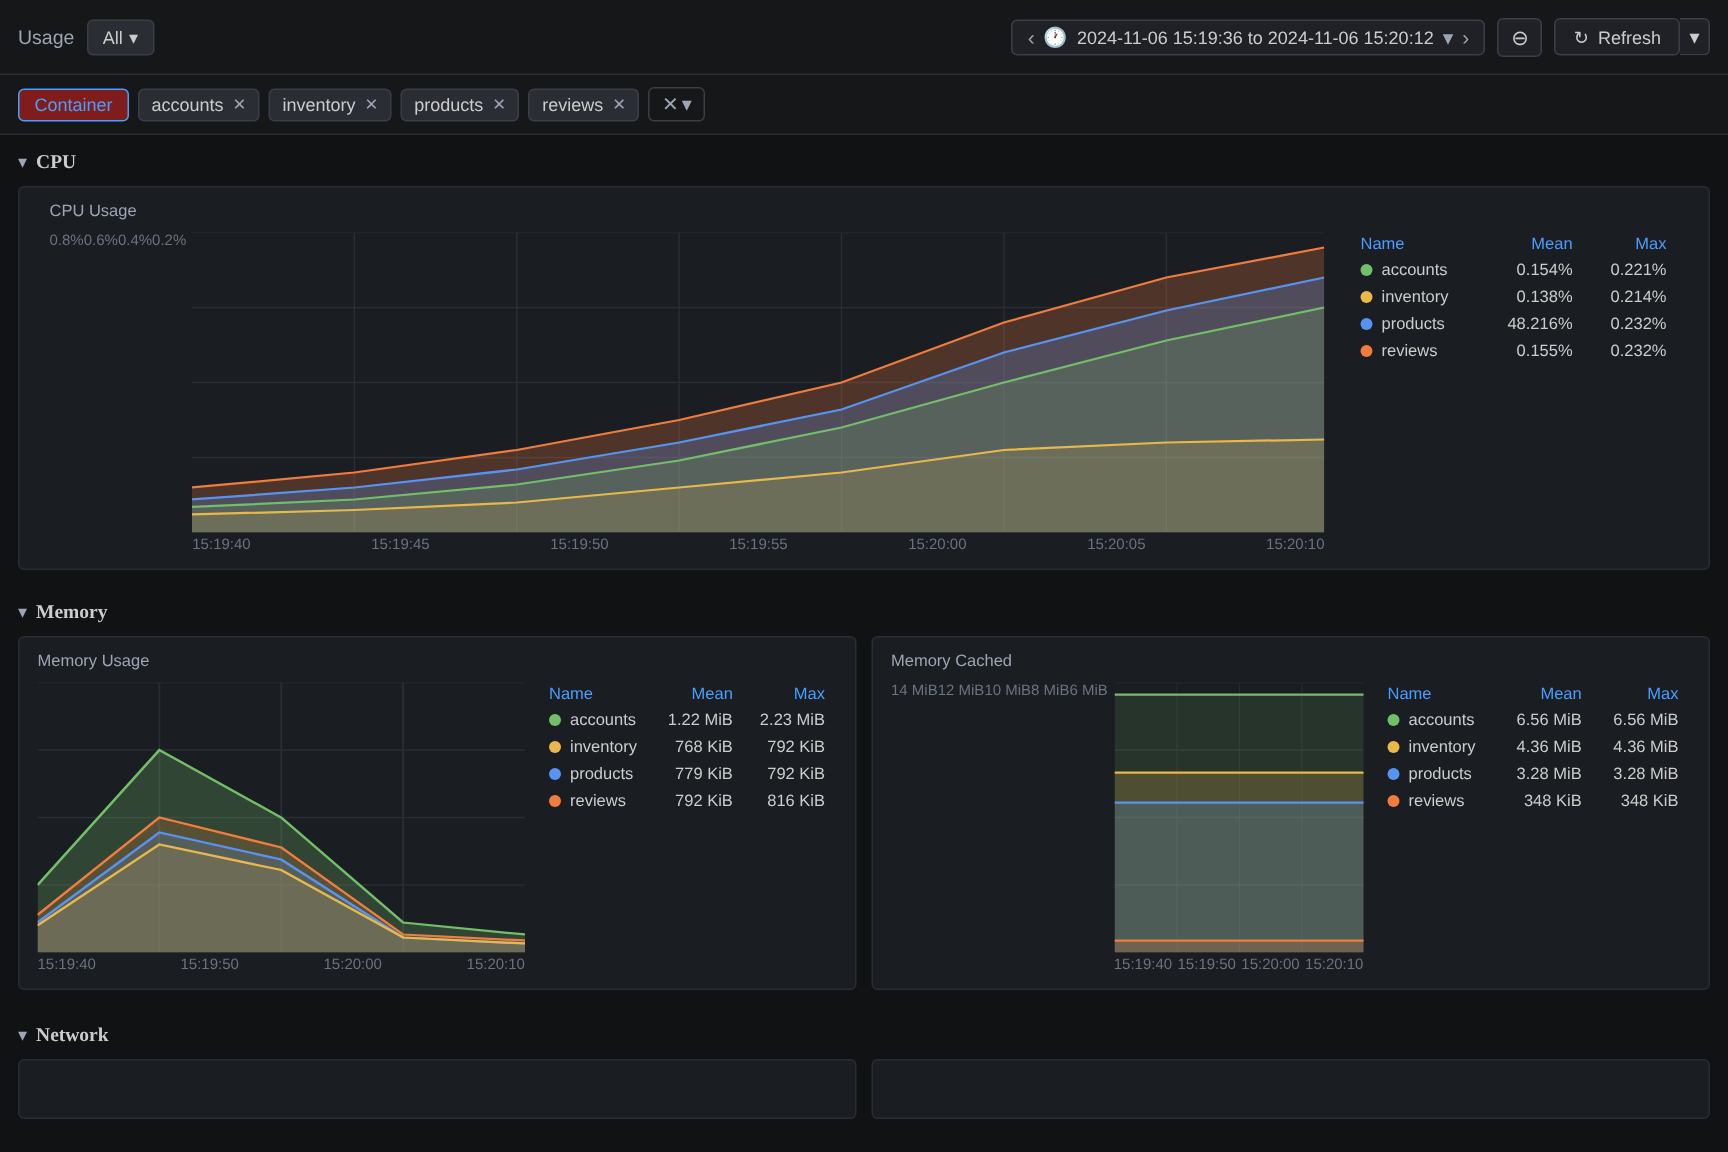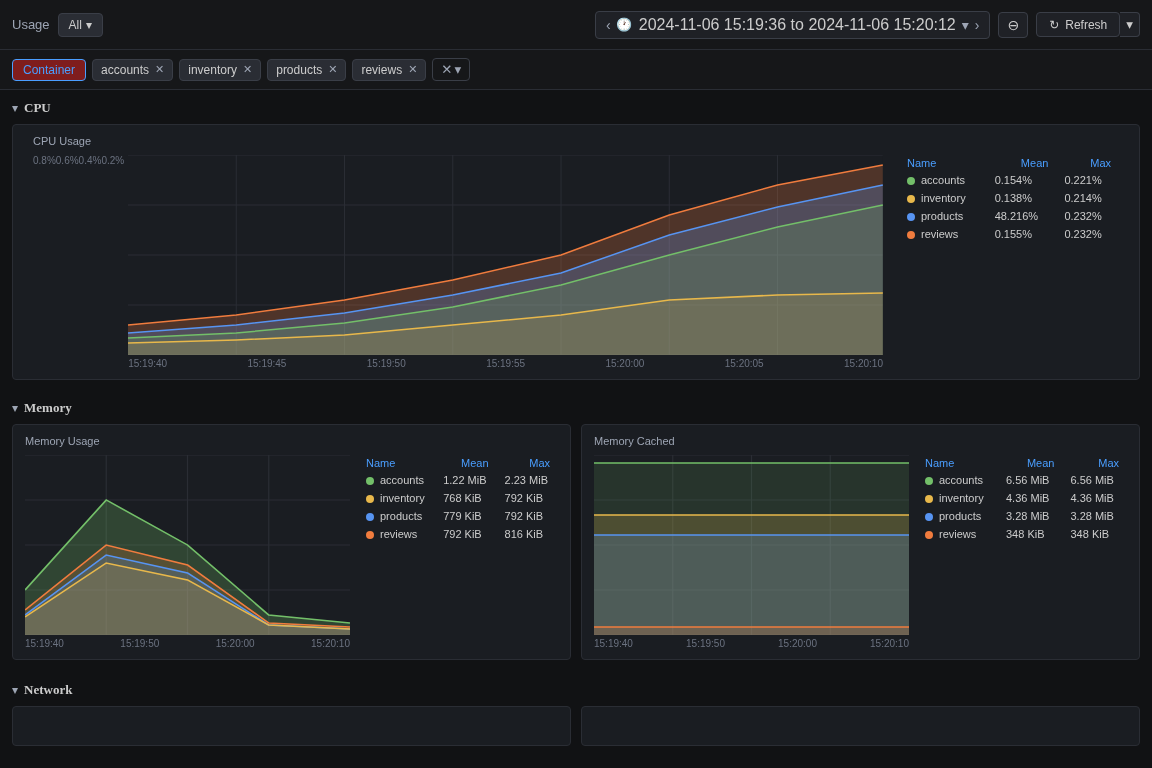--- a/index.html
+++ b/index.html
@@ -53,21 +53,21 @@
       display: flex;
       align-items: center;
       gap: 6px;
       background: #1f2126;
       border: 1px solid #3a3e47;
       border-radius: 4px;
       padding: 4px 10px;
     }
     .time-text {
       color: #cccccc;
-      font-size: 16px;
+      font-size: 12px;
     }
     .nav-arrow {
       color: #9da5b4;
       cursor: pointer;
       font-size: 14px;
       line-height: 1;
     }
     .zoom-btn {
       background: #1f2126;
       border: 1px solid #3a3e47;
@@ -204,21 +204,21 @@
       font-size: 11px;
       font-weight: 500;
       padding: 2px 8px;
       text-align: right;
     }
     .legend-table th:first-child { text-align: left; }
     .legend-table td {
       color: #cccccc;
       font-size: 11px;
       padding: 3px 8px;
-      text-align: left;
+      text-align: right;
     }
     .legend-table td:first-child { text-align: left; }
     .legend-dot {
       display: inline-block;
       width: 8px;
       height: 8px;
       border-radius: 50%;
       margin-right: 6px;
       vertical-align: middle;
     }
@@ -498,20 +498,27 @@
             </tbody>
           </table>
         </div>
       </div>
     </div>
 
     <div class="memory-panel">
       <div class="chart-title">Memory Cached</div>
       <div style="display:flex; gap:8px;">
         <div class="chart-with-yaxis" style="flex:1;">
+          <div class="yaxis-labels">
+            <span>14 MiB</span>
+            <span>12 MiB</span>
+            <span>10 MiB</span>
+            <span>8 MiB</span>
+            <span>6 MiB</span>
+          </div>
           <div class="chart-main">
             <svg width="100%" height="180" viewBox="0 0 260 180" preserveAspectRatio="none">
               <rect width="260" height="180" fill="#1a1d22"></rect>
               <line x1="0" y1="0" x2="260" y2="0" stroke="#2a2d34" stroke-width="1"></line>
               <line x1="0" y1="45" x2="260" y2="45" stroke="#2a2d34" stroke-width="1"></line>
               <line x1="0" y1="90" x2="260" y2="90" stroke="#2a2d34" stroke-width="1"></line>
               <line x1="0" y1="135" x2="260" y2="135" stroke="#2a2d34" stroke-width="1"></line>
               <line x1="0" y1="180" x2="260" y2="180" stroke="#2a2d34" stroke-width="1"></line>
               <line x1="65" y1="0" x2="65" y2="180" stroke="#2a2d34" stroke-width="1"></line>
               <line x1="130" y1="0" x2="130" y2="180" stroke="#2a2d34" stroke-width="1"></line>

